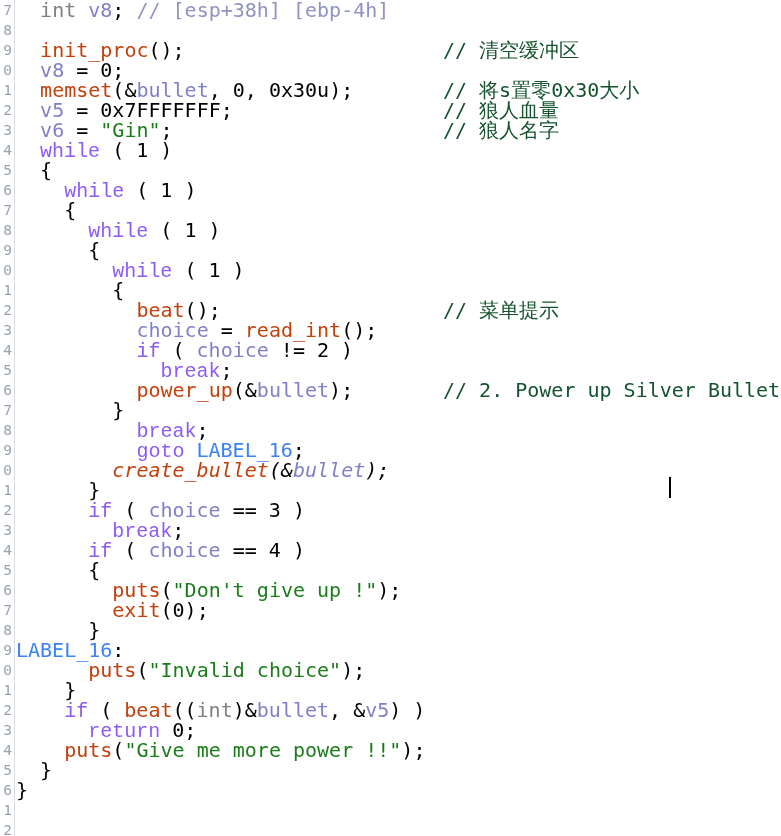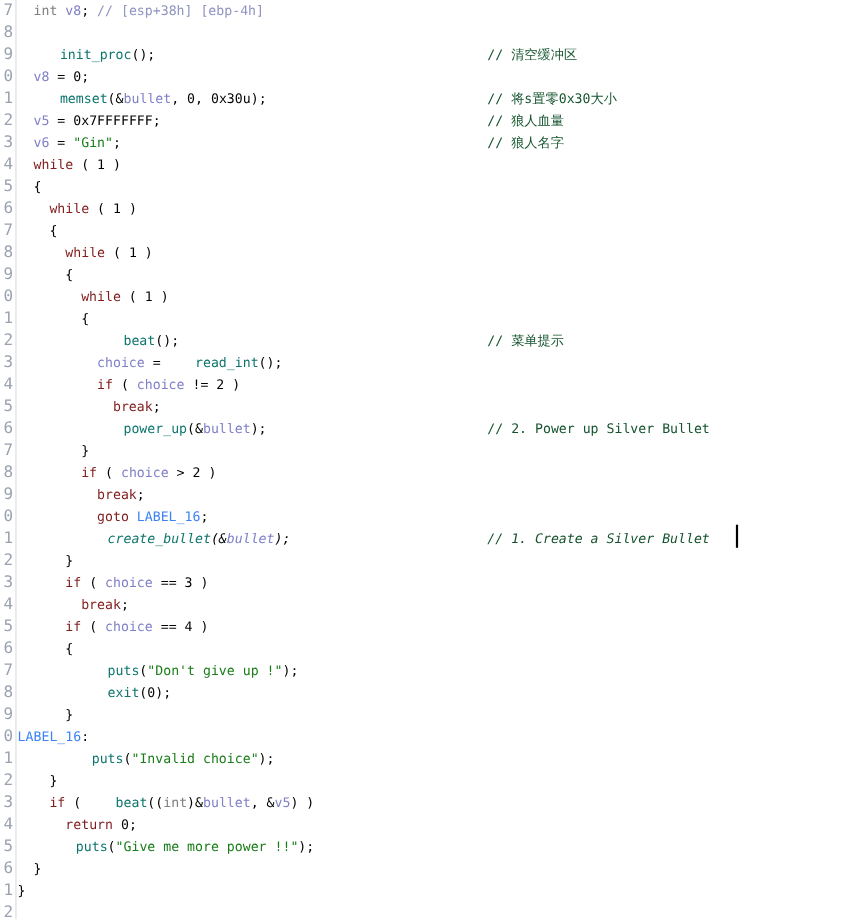--- a/index.html
+++ b/index.html
@@ -49,29 +49,29 @@
   #code-area {
     position: absolute;
     left: 16px;
     top: 0;
     width: 765px;
     height: 836px;
   }
   .code-line {
     height: 20px;
     line-height: 20px;
-    font-size: 12px;
+    font-size: 20px;
     white-space: pre;
     letter-spacing: 0;
   }
   .code-line .seg { white-space: pre; }
   .c-type    { color: #808080; }
   .c-var     { color: #8080c8; }
-  .c-func    { color: #0f766e; margin-left: 24px; }
-  .c-kw      { color: #7f1d1d; }
+  .c-func    { color: #c2410c; }
+  .c-kw      { color: #8b5cf6; font-family: Liberation Mono, monospace; }
   .c-num     { color: #000000; }
   .c-punct   { color: #000000; }
   .c-str     { color: #1a7d1a; }
   .c-cmt     { color: #14532d; }
   .c-cmtdim  { color: #8f93c0; }
   .c-label   { color: #3b82f6; }
 
   
   #text-caret {
     position: absolute;
@@ -147,24 +147,23 @@
       <div class="code-line"><span class="seg c-punct">      </span><span class="seg c-kw">while</span><span class="seg c-punct"> ( </span><span class="seg c-num">1</span><span class="seg c-punct"> )</span></div>
       <div class="code-line"><span class="seg c-punct">      {</span></div>
       <div class="code-line"><span class="seg c-punct">        </span><span class="seg c-kw">while</span><span class="seg c-punct"> ( </span><span class="seg c-num">1</span><span class="seg c-punct"> )</span></div>
       <div class="code-line"><span class="seg c-punct">        {</span></div>
       <div class="code-line" style="position: relative;"><span class="seg c-punct">          </span><span class="seg c-func">beat</span><span class="seg c-punct">();</span><span class="seg c-cmt" style="position: absolute; left: 427px; line-height: 20px;">// 菜单提示</span></div>
       <div class="code-line"><span class="seg c-punct">          </span><span class="seg c-var">choice</span><span class="seg c-punct"> = </span><span class="seg c-func">read_int</span><span class="seg c-punct">();</span></div>
       <div class="code-line"><span class="seg c-punct">          </span><span class="seg c-kw">if</span><span class="seg c-punct"> ( </span><span class="seg c-var">choice</span><span class="seg c-punct"> != </span><span class="seg c-num">2</span><span class="seg c-punct"> )</span></div>
       <div class="code-line"><span class="seg c-punct">            </span><span class="seg c-kw">break</span><span class="seg c-punct">;</span></div>
       <div class="code-line" style="position: relative;"><span class="seg c-punct">          </span><span class="seg c-func">power_up</span><span class="seg c-punct">(&amp;</span><span class="seg c-var">bullet</span><span class="seg c-punct">);</span><span class="seg c-cmt" style="position: absolute; left: 427px; line-height: 20px;">// 2. Power up Silver Bullet</span></div>
       <div class="code-line"><span class="seg c-punct">        }</span></div>
-      <div class="code-line"><span class="seg c-punct">        </span><span class="seg c-kw">if</span><span class="seg c-punct"> ( </span><span class="seg c-var">choice</span><span class="seg c-punct"> &gt; </span><span class="seg c-num">2</span><span class="seg c-punct"> )</span></div>
       <div class="code-line"><span class="seg c-punct">          </span><span class="seg c-kw">break</span><span class="seg c-punct">;</span></div>
       <div class="code-line"><span class="seg c-punct">          </span><span class="seg c-kw">goto</span><span class="seg c-punct"> </span><span class="seg c-label">LABEL_16</span><span class="seg c-punct">;</span></div>
-      <div class="code-line" style="position: relative; font-style: italic;"><span class="seg c-punct">        </span><span class="seg c-func">create_bullet</span><span class="seg c-punct">(&amp;</span><span class="seg c-var">bullet</span><span class="seg c-punct">);</span><span class="seg c-cmt" style="position: absolute; left: 427px; line-height: 20px;">// 1. Create a Silver Bullet</span></div>
+      <div class="code-line" style="position: relative; font-style: italic;"><span class="seg c-punct">        </span><span class="seg c-func">create_bullet</span><span class="seg c-punct">(&amp;</span><span class="seg c-var">bullet</span><span class="seg c-punct">);</span></div>
       <div class="code-line"><span class="seg c-punct">      }</span></div>
       <div class="code-line"><span class="seg c-punct">      </span><span class="seg c-kw">if</span><span class="seg c-punct"> ( </span><span class="seg c-var">choice</span><span class="seg c-punct"> == </span><span class="seg c-num">3</span><span class="seg c-punct"> )</span></div>
       <div class="code-line" style="position: relative;"><span class="seg c-punct">        </span><span class="seg c-kw">break</span><span class="seg c-punct">;</span></div>
       <div class="code-line"><span class="seg c-punct">      </span><span class="seg c-kw">if</span><span class="seg c-punct"> ( </span><span class="seg c-var">choice</span><span class="seg c-punct"> == </span><span class="seg c-num">4</span><span class="seg c-punct"> )</span></div>
       <div class="code-line"><span class="seg c-punct">      {</span></div>
       <div class="code-line"><span class="seg c-punct">        </span><span class="seg c-func">puts</span><span class="seg c-punct">(</span><span class="seg c-str">"Don't give up !"</span><span class="seg c-punct">);</span></div>
       <div class="code-line"><span class="seg c-punct">        </span><span class="seg c-func">exit</span><span class="seg c-punct">(</span><span class="seg c-num">0</span><span class="seg c-punct">);</span></div>
       <div class="code-line"><span class="seg c-punct">      }</span></div>
       <div class="code-line"><span class="seg c-label">LABEL_16</span><span class="seg c-punct">:</span></div>
       <div class="code-line"><span class="seg c-punct">      </span><span class="seg c-func">puts</span><span class="seg c-punct">(</span><span class="seg c-str">"Invalid choice"</span><span class="seg c-punct">);</span></div>

